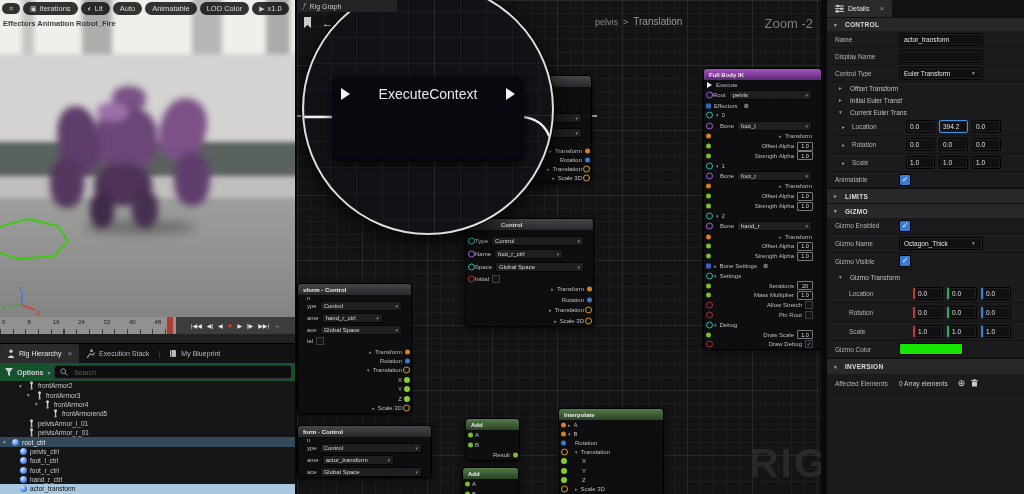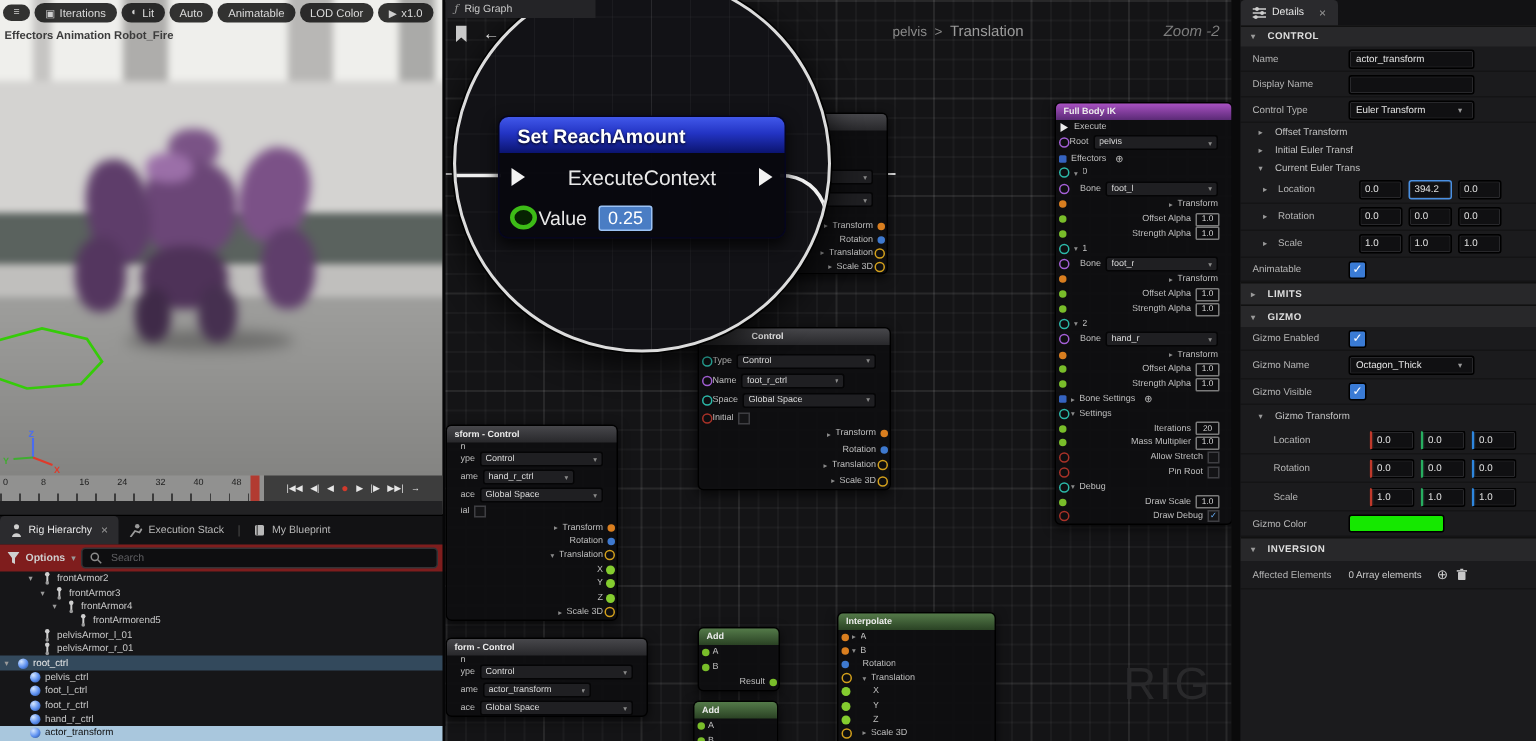--- a/index.html
+++ b/index.html
@@ -33,21 +33,21 @@
   .tl-btn.rec{color:#d23a2c;font-size:8px;}
   .tl-bottom{position:absolute;left:0;top:334px;right:0;height:9px;background:#222224;z-index:7;}
 
   
   .hier{position:absolute;left:0;top:343px;width:297px;height:151px;background:#161618;border-top:1px solid #000;}
   .hier-tabs{position:absolute;left:0;top:0;right:0;height:19px;background:#121214;display:flex;align-items:center;}
   .htab{display:flex;align-items:center;gap:4px;height:19px;padding:0 7px;font-size:7px;color:#b8b8b8;}
   .htab.active{background:#2b2b2e;color:#e8e8e8;border-radius:3px 3px 0 0;}
   .htab .x{color:#9a9a9a;font-size:8px;margin-left:2px;}
   .hsep{color:#4a4a4a;font-size:8px;margin:0 2px;}
-  .hier-opts{position:absolute;left:0;top:19px;right:0;height:18px;background:#7f1d1d;display:flex;align-items:center;padding:0 5px;gap:4px;}
+  .hier-opts{position:absolute;left:0;top:19px;right:0;height:18px;background:#14532d;display:flex;align-items:center;padding:0 5px;gap:4px;}
   .opt-label{font-size:7px;color:#cfcfcf;font-weight:bold;}
   .opt-car{font-size:6px;color:#9a9a9a;}
   .searchbox{flex:1;height:12px;background:#0e0e10;border:1px solid #333336;border-radius:3px;display:flex;align-items:center;gap:4px;padding:0 5px;}
   .searchbox input{background:transparent;border:none;outline:none;color:#cfcfcf;font-size:7px;width:100%;font-family:"Liberation Sans",sans-serif;}
   .searchbox input::placeholder{color:#5f5f62;}
   .tree{position:absolute;left:0;top:37px;right:0;bottom:0;overflow:hidden;}
   .trow{display:flex;align-items:center;gap:3px;height:9.4px;font-size:6.5px;color:#c8c8c8;white-space:nowrap;}
   .trow.sel1{background:#a9c7dd;color:#0d0d0d;}
   .trow.sel2{background:#33495c;color:#eaeaea;}
   .tcar{color:#9a9a9a;font-size:5.5px;width:6px;}
@@ -62,22 +62,22 @@
       linear-gradient(90deg,rgba(255,255,255,.05) 1px,transparent 1px),
       linear-gradient(rgba(255,255,255,.035) 1px,transparent 1px),
       linear-gradient(90deg,rgba(255,255,255,.035) 1px,transparent 1px);
     background-size:65px 65px,65px 65px,13px 13px,13px 13px;}
   .gtab{position:absolute;left:0;top:0;width:88px;height:12px;background:#242427;color:#c9c9c9;font-size:7px;display:flex;align-items:center;gap:4px;padding:0 6px;z-index:40;}
   .gtab .fx{font-style:italic;font-family:"DejaVu Serif",serif;color:#9a9a9a;}
   .gtools{position:absolute;left:0;top:12px;right:0;height:22px;z-index:40;display:flex;align-items:center;padding:0 6px;gap:10px;pointer-events:none;}
   .backarrow{color:#e0e0e0;font-size:11px;font-weight:bold;}
   .gcrumb{position:absolute;left:298px;top:16px;z-index:40;font-size:9px;color:#8a8a8a;display:flex;gap:5px;align-items:baseline;}
   .gcrumb .cur{font-size:10px;color:#9c9c9c;}
-  .gzoom{position:absolute;right:8px;top:16px;z-index:40;font-size:10px;color:#7d7d7d;font-style:italic;}
-  .gwatermark{position:absolute;left:452px;top:440px;font-size:30px;font-weight:normal;color:#29292b;letter-spacing:2px;z-index:1;}
+  .gzoom{position:absolute;right:8px;top:16px;z-index:40;font-size:13px;color:#7d7d7d;}
+  .gwatermark{position:absolute;left:452px;top:440px;font-size:41px;font-weight:bold;color:#29292b;letter-spacing:2px;z-index:1;}
   .gwires{position:absolute;inset:0;z-index:2;}
   .gnodes{position:absolute;inset:0;z-index:3;}
   .gnode{position:absolute;background:rgba(15,15,17,.96);border:1px solid #000;border-radius:4px;box-shadow:0 2px 7px rgba(0,0,0,.65);}
   .ghead{height:11px;display:flex;align-items:center;font-size:6px;font-weight:bold;color:#ececec;padding:0 5px;border-radius:3px 3px 0 0;background:linear-gradient(#47474b,#28282b);white-space:nowrap;overflow:hidden;}
   .ghead.purple{background:linear-gradient(#a851c2,#5b2a76);}
   .ghead.green{background:linear-gradient(#547a49,#2a4224);}
   .grow{position:relative;display:flex;align-items:center;gap:3px;font-size:6px;color:#bfbfbf;padding:0 9px;white-space:nowrap;}
   .grow.right{justify-content:flex-end;}
   .glab{overflow:hidden;}
   .gcar{color:#8a8a8a;font-size:5px;}
@@ -830,30 +830,24 @@
           <div class="grow" style="height: 9.2px; padding-left: 16px;"></div>
         </div>
       </div>
 
     <div class="lens">
       <svg class="lens-wires" width="252" height="252">
         <path d="M-10,132 L30,132" stroke="#efefef" stroke-width="2.4" fill="none"></path>
         <path d="M216,132 C248,132 258,168 240,212 C228,242 200,256 168,268" stroke="#efefef" stroke-width="2.4" fill="none"></path>
       </svg>
       <div class="lens-node">
-        <div class="ln-head">Set ReachAmount</div>
         <div class="ln-row exec">
           <span class="ln-arrow l"></span>
           <span>ExecuteContext</span>
           <span class="ln-arrow r"></span>
-        </div>
-        <div class="ln-row val">
-          <span class="ln-greenpin"></span>
-          <span>Value</span>
-          <span class="ln-valbox">0.25</span>
         </div>
       </div>
     </div>
 
     <div class="gtab">
       <span class="fx">ƒ</span>
       <span>Rig Graph</span>
     </div>
     <div class="gtools">
       <svg width="9" height="12" style="pointer-events:auto">

